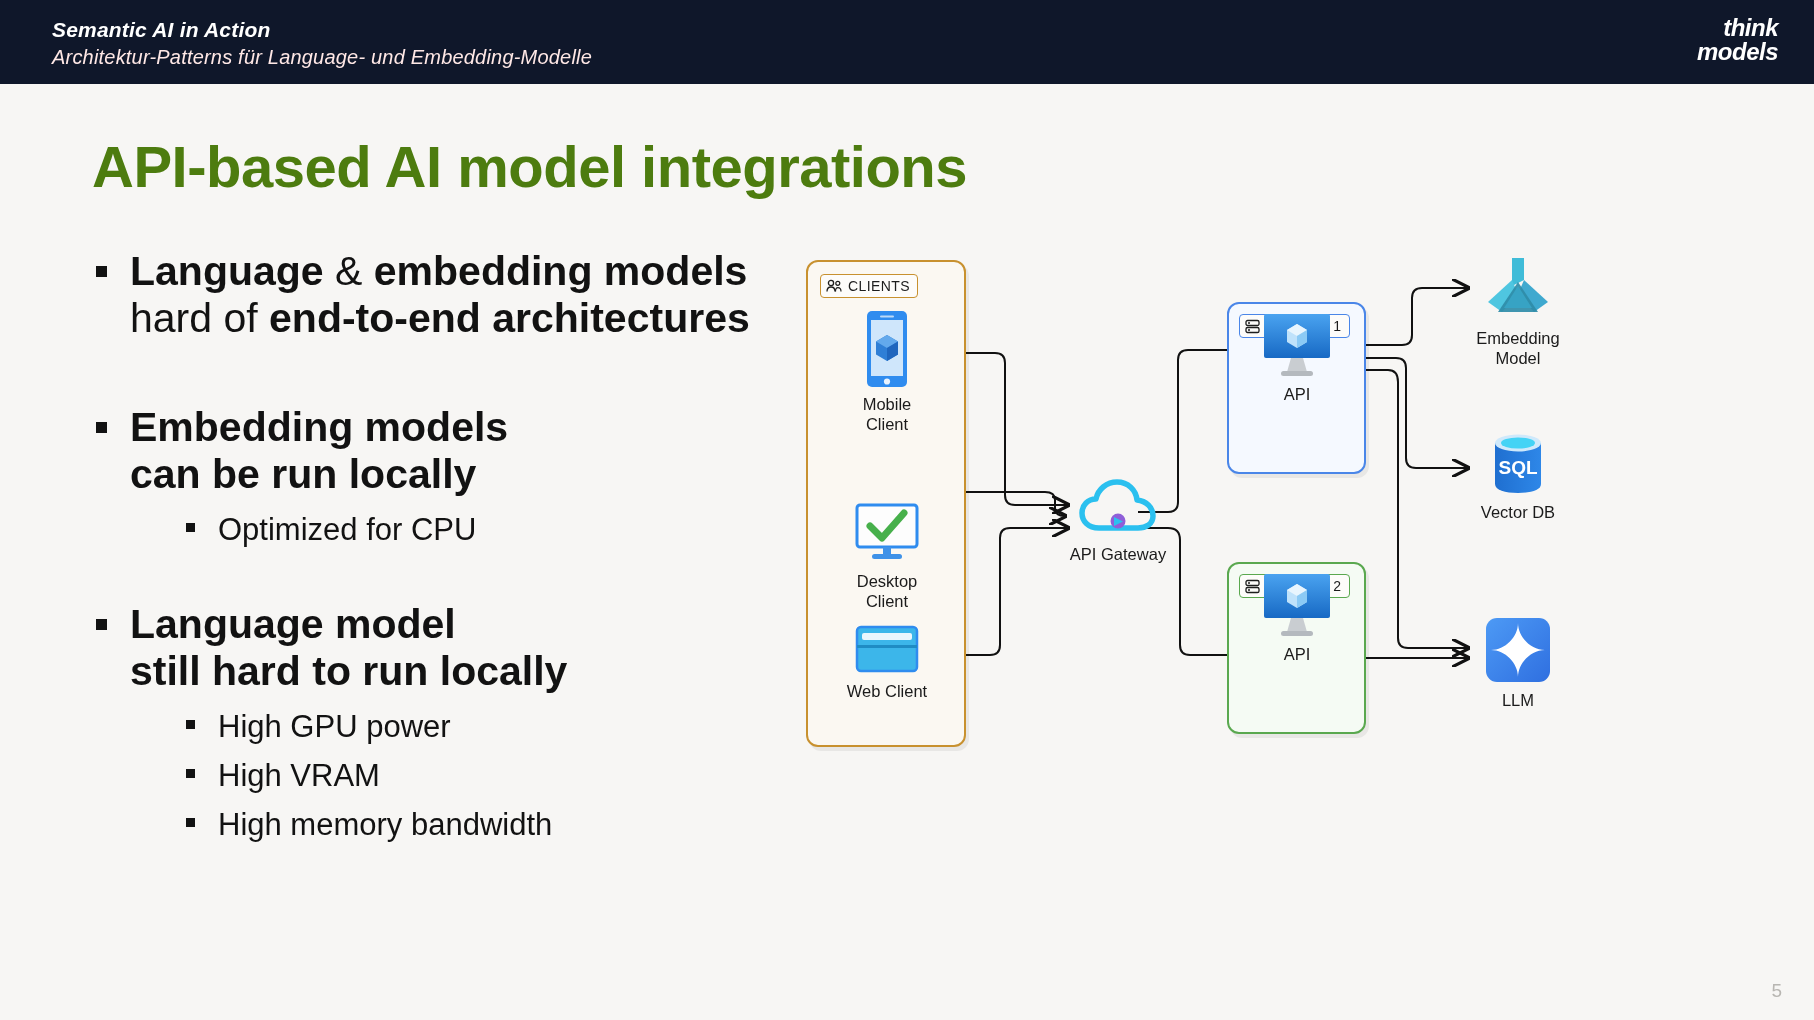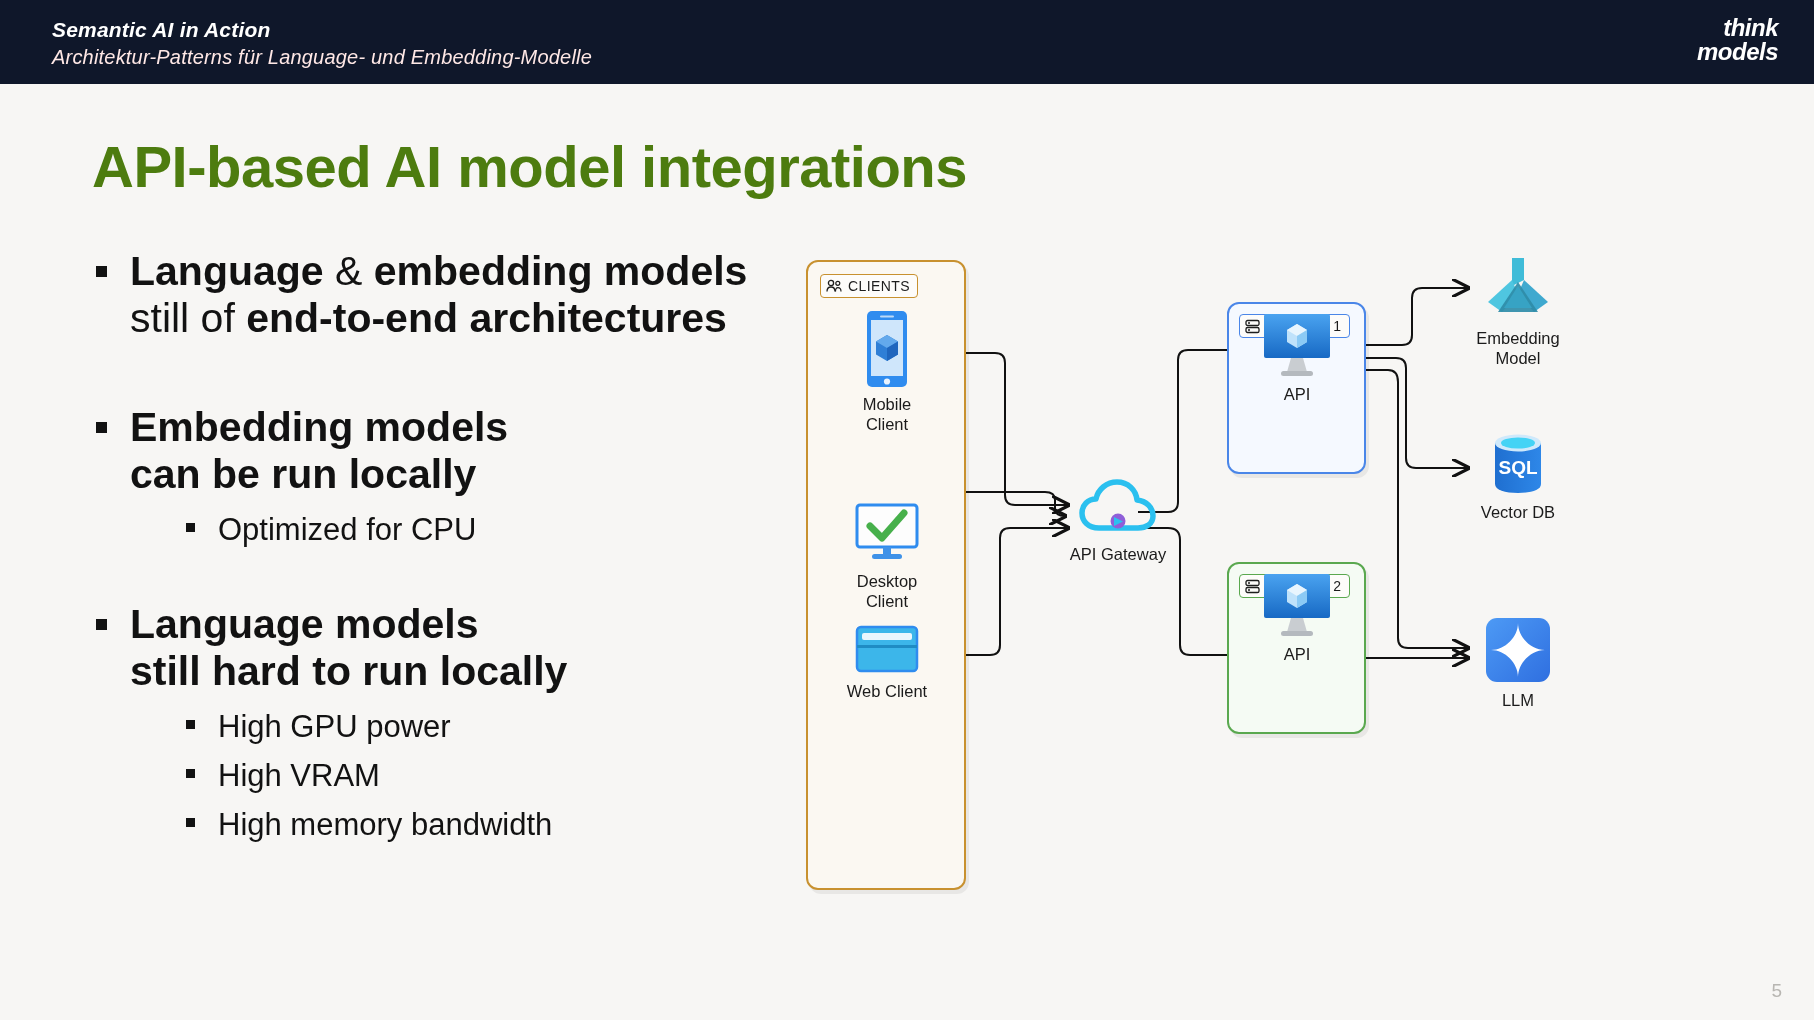--- a/index.html
+++ b/index.html
@@ -65,21 +65,21 @@
   }
 
   
   .diagram { position: absolute; left: 790px; top: 250px; width: 1010px; height: 520px; }
   .dg-svg { position: absolute; left: 0; top: 0; }
 
   .group-box {
     position: absolute; border-radius: 12px; background: rgba(255,255,255,.35);
     box-shadow: 3px 4px 0 rgba(0,0,0,.06);
   }
-  .grp-clients { left: 16px; top: 10px; width: 160px; height: 630px;
+  .grp-clients { left: 16px; top: 10px; width: 160px; height: 487px;
                  border: 2.5px solid #c8912f; background: #fbf8f2; }
   .grp-svc1 { left: 437px; top: 52px; width: 139px; height: 172px;
               border: 2.5px solid #4a86e8; background: #f5f9ff; }
   .grp-svc2 { left: 437px; top: 312px; width: 139px; height: 172px;
               border: 2.5px solid #5aa84f; background: #f5fbf4; }
 
   .grp-label {
     position: absolute; top: -12px; left: 10px;
     display: flex; align-items: center; gap: 5px;
     background: #fdfcfa; border-radius: 4px;
@@ -112,21 +112,21 @@
   </div>
 
   <div class="page-title">API-based AI model integrations</div>
 
   <div class="bullets">
 
     <div class="b1">
       <span class="sq"></span>
       <div class="txt">
         <span>Language </span><span class="reg">&amp;</span><span> embedding models</span><br>
-        <span class="reg">still of </span><span>end-to-end architectures</span>
+        <span class="reg">hard of </span><span>end-to-end architectures</span>
       </div>
     </div>
 
     <div class="gap-l"></div>
 
     <div class="b1">
       <span class="sq"></span>
       <div class="txt">
         <span>Embedding models</span><br>
         <span>can be run locally</span>
@@ -136,21 +136,21 @@
     <div class="b2">
       <span class="sq"></span>
       <div class="txt">Optimized for CPU</div>
     </div>
 
     <div class="gap-s"></div>
 
     <div class="b1">
       <span class="sq"></span>
       <div class="txt">
-        <span>Language models</span><br>
+        <span>Language model</span><br>
         <span>still hard to run locally</span>
       </div>
     </div>
 
     <div class="b2">
       <span class="sq"></span>
       <div class="txt">High GPU power</div>
     </div>
     <div class="b2">
       <span class="sq"></span>

